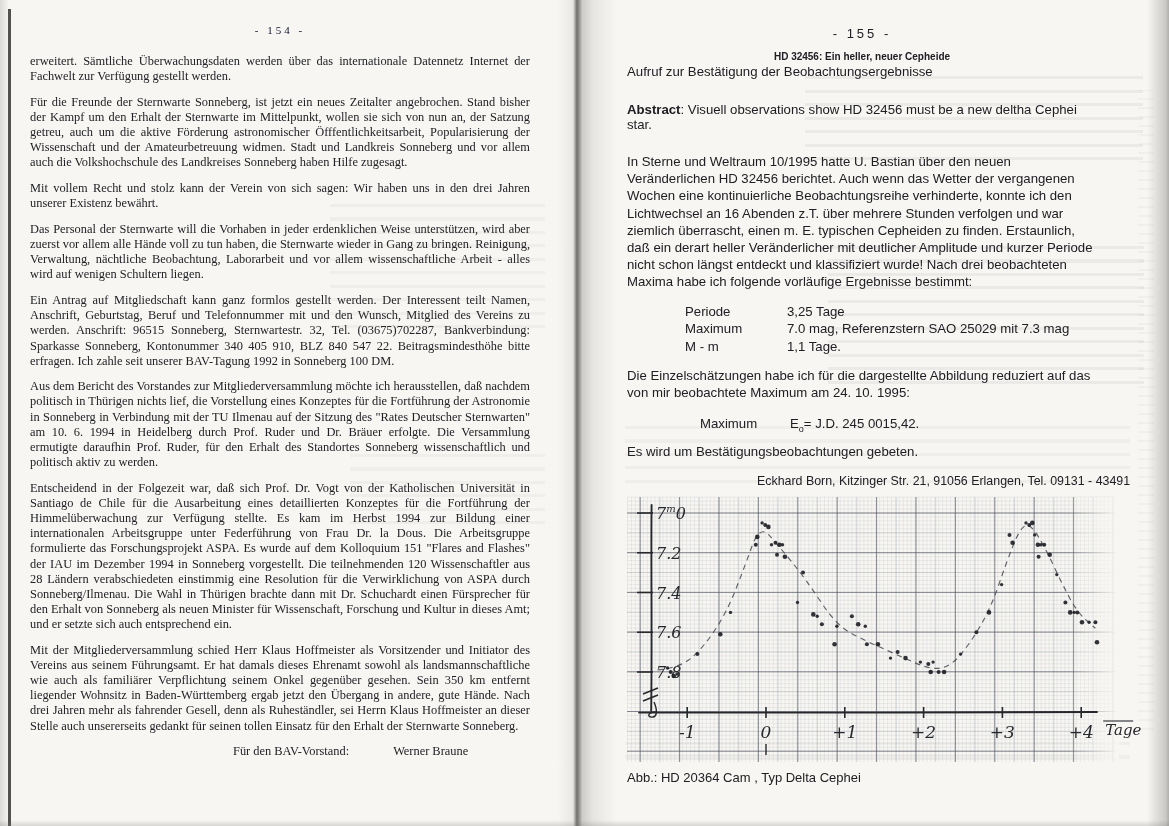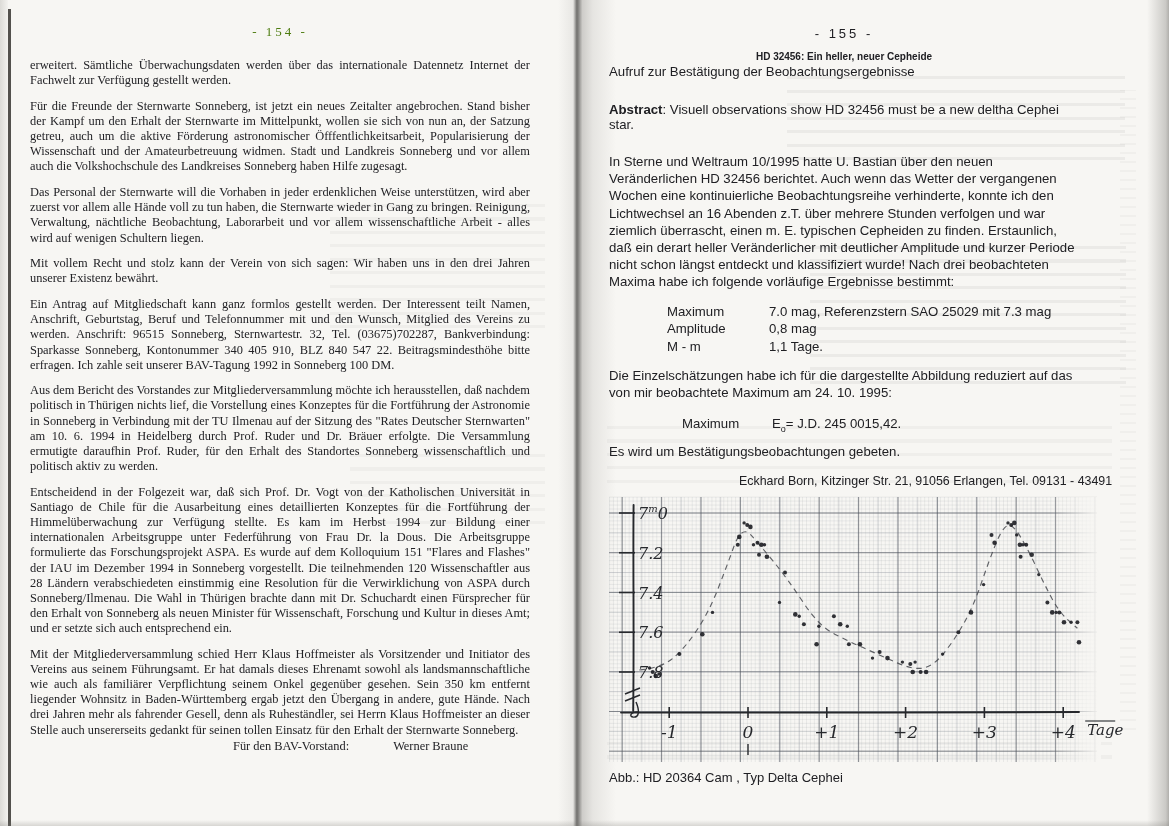--- a/index.html
+++ b/index.html
@@ -20,26 +20,26 @@
   .edge-bottom{position:absolute;left:0;bottom:0;width:1169px;height:6px;background:linear-gradient(0deg,rgba(120,118,114,0.25),rgba(0,0,0,0));}
 
   
   .bleed{position:absolute;pointer-events:none;opacity:.55;filter:blur(.6px);
     background:repeating-linear-gradient(180deg,rgba(118,118,114,0.17) 0 3px,rgba(0,0,0,0) 3px 13.5px);}
   .bleed.v{background:repeating-linear-gradient(0deg,rgba(118,118,114,0.15) 0 2px,rgba(0,0,0,0) 2px 9px);}
   .bleed.lite{opacity:.35;}
 
   
   .page-left{position:absolute;left:30px;top:24px;width:500px;}
-  .pageno-left{text-align:center;font-size:13px;letter-spacing:3px;margin-bottom:18px;color:#4d7c0f;}
+  .pageno-left{text-align:center;font-size:11px;letter-spacing:3px;margin-bottom:18px;color:#0f172a;}
   .page-left .para{font-size:12.4px;line-height:15.15px;text-align:justify;margin:0 0 10.5px 0;color:#222226;}
-  .sig-row{display:flex;padding-left:203px;gap:44px;font-size:12.4px;margin-top:1px;color:#222226;align-items:flex-end;}
-
-  
-  .page-right{position:absolute;left:572px;top:0;width:579px;height:730px;
+  .sig-row{display:flex;padding-left:203px;gap:44px;font-size:12.4px;margin-top:10px;color:#222226;align-items:flex-end;}
+
+  
+  .page-right{position:absolute;left:590px;top:0;width:579px;height:730px;
     font-family:"Liberation Sans", sans-serif;color:#202024;}
   .rp-inner{position:relative;padding:26px 0 0 37px;width:478px;}
   .pageno-right{text-align:center;width:470px;font-size:13px;letter-spacing:3px;font-family:"Liberation Sans",sans-serif;}
   .rp-title{width:470px;text-align:center;font-size:10px;font-weight:bold;margin-top:10px;}
   .rp-subtitle{width:470px;text-align:left;font-size:13.2px;margin-top:2px;}
   .rp-abstract{font-size:13.2px;margin-top:23px;}
   .rp-abstract b{font-weight:bold;}
   .rp-body{font-size:13.2px;line-height:17.2px;margin-top:21px;width:470px;}
   .rp-table{margin:12px 0 0 58px;font-size:13.2px;line-height:17.5px;}
   .rp-table .row{display:flex;}
@@ -62,22 +62,22 @@
 <div class="edge-left-soft"></div>
 <div class="edge-left-line"></div>
 <div class="gutter"></div>
 <div class="edge-right"></div>
 <div class="edge-bottom"></div>
 
 <div class="page-left">
   <div class="pageno-left">-  154  -</div>
   <p class="para">erweitert. Sämtliche Überwachungsdaten werden über das internationale Datennetz Internet der Fachwelt zur Verfügung gestellt werden.</p>
   <p class="para">Für die Freunde der Sternwarte Sonneberg, ist jetzt ein neues Zeitalter angebrochen. Stand bisher der Kampf um den Erhalt der Sternwarte im Mittelpunkt, wollen sie sich von nun an, der Satzung getreu, auch um die aktive Förderung astronomischer Öfffentlichkeitsarbeit, Popularisierung der Wissenschaft und der Amateurbetreuung widmen. Stadt und Landkreis Sonneberg und vor allem auch die Volkshochschule des Landkreises Sonneberg haben Hilfe zugesagt.</p>
+  <p class="para">Mit vollem Recht und stolz kann der Verein von sich sagen: Wir haben uns in den drei Jahren unserer Existenz bewährt.</p>
   <p class="para">Das Personal der Sternwarte will die Vorhaben in jeder erdenklichen Weise unterstützen, wird aber zuerst vor allem alle Hände voll zu tun haben, die Sternwarte wieder in Gang zu bringen. Reinigung, Verwaltung, nächtliche Beobachtung, Laborarbeit und vor allem wissenschaftliche Arbeit - alles wird auf wenigen Schultern liegen.</p>
-  <p class="para">Mit vollem Recht und stolz kann der Verein von sich sagen: Wir haben uns in den drei Jahren unserer Existenz bewährt.</p>
   <p class="para">Ein Antrag auf Mitgliedschaft kann ganz formlos gestellt werden. Der Interessent teilt Namen, Anschrift, Geburtstag, Beruf und Telefonnummer mit und den Wunsch, Mitglied des Vereins zu werden. Anschrift: 96515 Sonneberg, Sternwartestr. 32, Tel. (03675)702287, Bankverbindung: Sparkasse Sonneberg, Kontonummer 340 405 910, BLZ 840 547 22. Beitragsmindesthöhe bitte erfragen. Ich zahle seit unserer  BAV-Tagung 1992 in Sonneberg 100 DM.</p>
   <p class="para">Aus dem Bericht des Vorstandes zur Mitgliederversammlung möchte ich herausstellen, daß nachdem politisch in Thürigen nichts lief,  die Vorstellung eines Konzeptes für die Fortführung der Astronomie in Sonneberg in Verbindung mit der TU Ilmenau auf der Sitzung des "Rates Deutscher Sternwarten" am 10. 6. 1994 in Heidelberg  durch Prof. Ruder und Dr. Bräuer erfolgte. Die Versammlung ermutigte daraufhin Prof. Ruder, für den Erhalt des Standortes Sonneberg wissenschaftlich und politisch aktiv zu werden.</p>
   <p class="para">Entscheidend in der Folgezeit war, daß sich Prof. Dr. Vogt von der Katholischen Universität in Santiago de Chile für die Ausarbeitung eines detaillierten Konzeptes für die Fortführung der Himmelüberwachung zur Verfügung stellte. Es kam im Herbst 1994 zur Bildung einer internationalen Arbeitsgruppe unter Federführung von Frau Dr. la Dous. Die Arbeitsgruppe formulierte das Forschungsprojekt ASPA. Es wurde auf dem Kolloquium  151 "Flares and Flashes" der IAU im Dezember 1994 in Sonneberg vorgestellt. Die teilnehmenden 120 Wissenschaftler aus 28 Ländern verabschiedeten einstimmig eine Resolution für die Verwirklichung von ASPA durch Sonneberg/Ilmenau. Die Wahl in Thürigen brachte dann  mit Dr. Schuchardt einen Fürsprecher für den Erhalt von Sonneberg als neuen Minister für Wissenschaft, Forschung und Kultur in dieses Amt; und er setzte sich auch entsprechend ein.</p>
   <p class="para" style="margin-bottom:0">Mit der Mitgliederversammlung schied Herr Klaus Hoffmeister als Vorsitzender und Initiator des Vereins aus seinem Führungsamt. Er hat damals dieses Ehrenamt sowohl als landsmannschaftliche wie auch als familiärer Verpflichtung seinem Onkel gegenüber gesehen. Sein 350 km entfernt liegender Wohnsitz in Baden-Württemberg ergab jetzt den Übergang in andere, gute Hände. Nach drei Jahren mehr als fahrender Gesell,  denn als Ruheständler, sei Herrn Klaus Hoffmeister an dieser Stelle auch unsererseits gedankt für seinen tollen Einsatz für den Erhalt der Sternwarte Sonneberg.</p>
   <div class="sig-row">
     <span>Für den BAV-Vorstand:</span>
     <span>Werner Braune</span>
   </div>
   <div class="bleed lite" style="left:300px;top:180px;width:215px;height:130px;"></div>
   <div class="bleed lite" style="left:320px;top:430px;width:195px;height:80px;"></div>
@@ -93,26 +93,26 @@
 
   <div class="rp-inner">
     <div class="pageno-right">-  155  -</div>
     <div class="rp-title">HD 32456: Ein heller, neuer Cepheide</div>
     <div class="rp-subtitle">Aufruf zur Bestätigung der Beobachtungsergebnisse</div>
     <div class="rp-abstract"><b>Abstract</b><span>: Visuell observations show  HD 32456 must be a new deltha Cephei star.</span></div>
     <div class="rp-body">In Sterne und Weltraum 10/1995 hatte U. Bastian über den neuen Veränderlichen HD 32456 berichtet. Auch wenn das Wetter der vergangenen Wochen eine kontinuierliche Beobachtungsreihe verhinderte, konnte ich den Lichtwechsel an 16 Abenden z.T. über mehrere Stunden verfolgen und war ziemlich überrascht, einen m. E. typischen Cepheiden zu finden.  Erstaunlich, daß ein derart heller Veränderlicher mit deutlicher Amplitude und kurzer Periode nicht schon längst entdeckt und klassifiziert wurde! Nach drei beobachteten Maxima habe ich folgende vorläufige Ergebnisse bestimmt:</div>
 
     <div class="rp-table">
       <div class="row">
+          <span class="lbl">Periode</span>
+          <span>3,25 Tage</span>
+        </div>
+      <div class="row">
           <span class="lbl">Maximum</span>
           <span>7.0 mag, Referenzstern SAO 25029 mit 7.3 mag</span>
-        </div>
-      <div class="row">
-          <span class="lbl">Amplitude</span>
-          <span>0,8 mag</span>
         </div>
       <div class="row">
           <span class="lbl">M - m</span>
           <span>1,1 Tage.</span>
         </div>
     </div>
 
     <div class="rp-body2">Die Einzelschätzungen habe ich für die dargestellte Abbildung reduziert auf das von mir beobachtete Maximum am 24. 10. 1995:</div>
 
     <div class="max-row">

